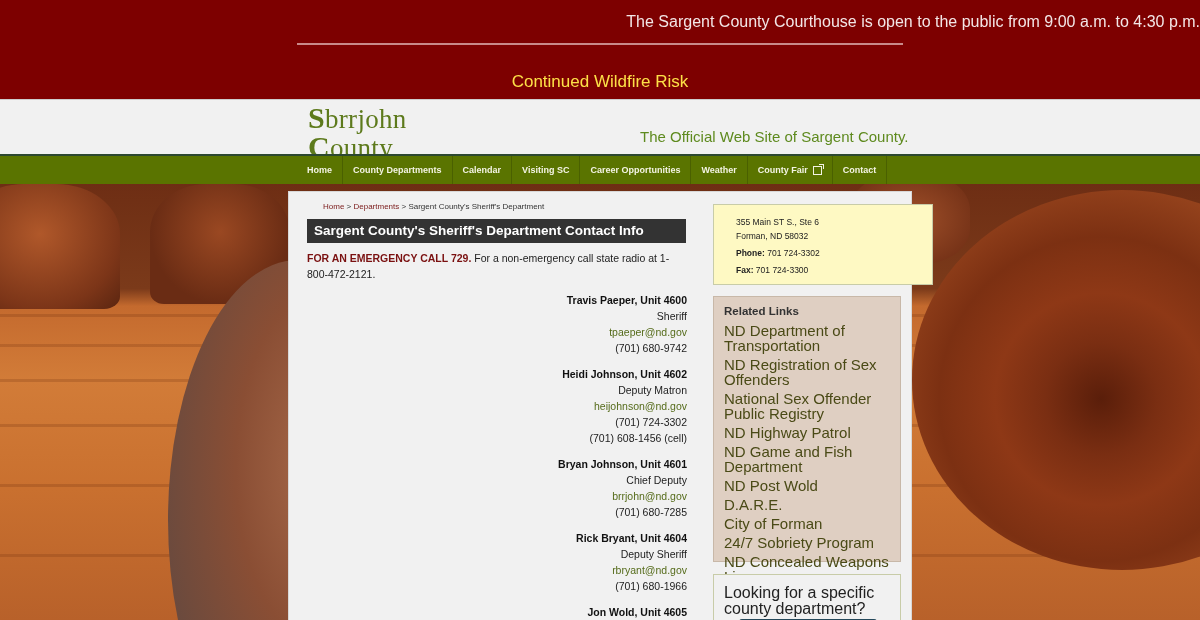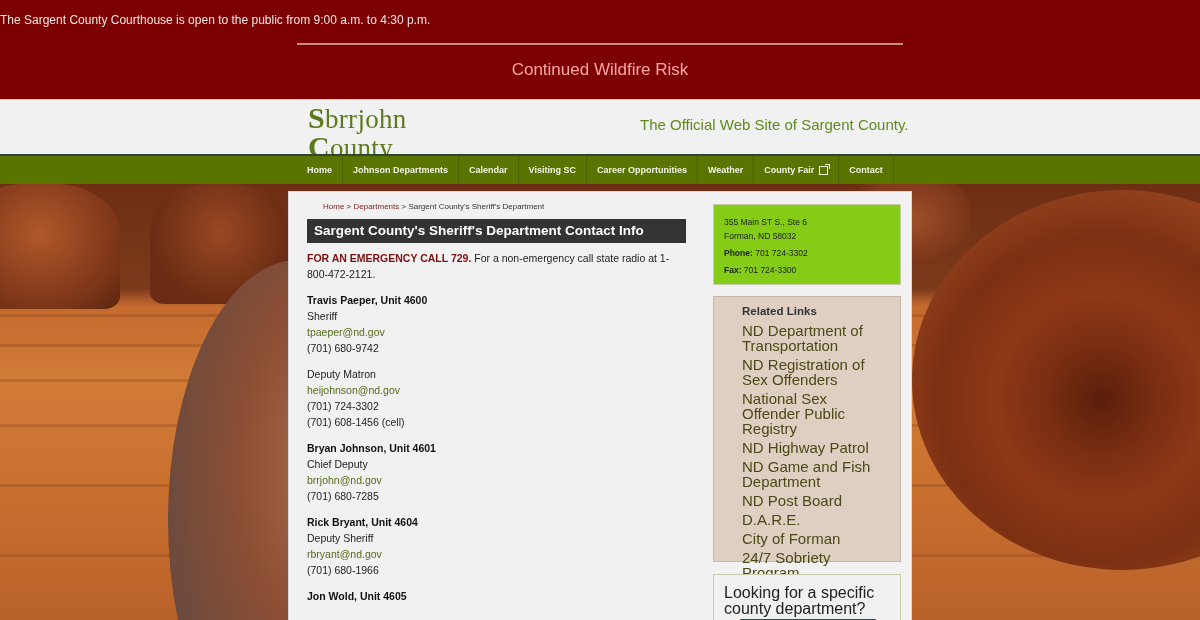--- a/index.html
+++ b/index.html
@@ -12,57 +12,57 @@
   .bg .stripe { position: absolute; left: 0; width: 1200px; height: 3px; background: rgba(120,50,15,0.25); }
   .bale { position: absolute; border-radius: 50%; }
   .bale.b1 { left: -40px; top: 0px; width: 160px; height: 125px; background: radial-gradient(ellipse at 50% 40%, #b0582a, #7c3518 70%, #5a2510); border-radius: 40% 40% 10% 10%; }
   .bale.b2 { left: 150px; top: 0px; width: 140px; height: 120px; background: radial-gradient(ellipse at 50% 40%, #9a4822, #6a2c14 70%); border-radius: 40% 40% 10% 10%; }
   .bale.b3 { left: 168px; top: 76px; width: 260px; height: 520px; background: radial-gradient(ellipse at 60% 40%, #a86a4a, #8a4e34 40%, #6a4a3e 75%, #4a3026); }
   .bale.b4 { left: 912px; top: 6px; width: 420px; height: 380px; background: radial-gradient(circle at 45% 55%, #5a1e0a 0%, #7a2e12 18%, #8e3816 34%, #7c3012 52%, #94421c 70%, #b86a3c 85%, #a06038 100%); }
   .bale.b5 { left: 850px; top: -10px; width: 120px; height: 90px; background: radial-gradient(ellipse, #a0502a, #6a2a12); border-radius: 40%; }
 
   
   .alert { position: absolute; left: 0; top: 0; width: 1200px; height: 99px; background: #7d0000; }
-  .alert .hours { position: absolute; top: 13px; width: 100%; text-align: left; color: #f3e6e6; font-size: 12px; }
+  .alert .hours { position: absolute; top: 13px; width: 100%; text-align: right; color: #f3e6e6; font-size: 16px; }
   .alert .rule { position: absolute; left: 297px; top: 43px; width: 606px; height: 2px; background: #c98a8a; }
-  .alert .risk { position: absolute; top: 60px; width: 100%; text-align: center; color: #fca5a5; font-size: 17px; }
+  .alert .risk { position: absolute; top: 72px; width: 100%; text-align: center; color: #fde047; font-size: 17px; }
 
   
   .header { position: absolute; left: 0; top: 99px; width: 1200px; height: 55px; background: #f1f1f1; border-top: 1px solid #ccc; }
   .logo { position: absolute; left: 308px; top: 4px; width: 170px; height: 46px; }
   .logo .l1 { font-family: "Liberation Serif", serif; color: #5d7a1c; font-size: 27px; letter-spacing: 0.3px; line-height: 28px; }
   .logo .l1 .cap { font-weight: bold; font-size: 30px; }
   .logo .l2 { font-family: "Liberation Serif", serif; font-style: italic; color: #5d7a1c; font-size: 16px; margin-left: 56px; margin-top: -4px; }
-  .tagline { position: absolute; left: 640px; top: 16px; color: #5e8a1e; font-size: 15px; }
+  .tagline { position: absolute; left: 640px; top: 28px; color: #5e8a1e; font-size: 15px; }
 
   
   .nav { position: absolute; left: 0; top: 154px; width: 1200px; height: 30px; background: #5a7400; border-top: 2px solid #2c4830; }
   .nav ul { list-style: none; position: absolute; left: 297px; top: 0; display: flex; height: 28px; }
   .nav li { height: 28px; line-height: 28px; padding: 0 10px; color: #f4f4e4; font-size: 9px; font-weight: bold; border-right: 1px solid #4a6000; display: flex; align-items: center; gap: 3px; }
   .nav li .ext { display: inline-block; width: 9px; height: 9px; border: 1px solid #f4f4e4; position: relative; margin-left: 2px; }
   .nav li .ext::after { content: ""; position: absolute; right: -3px; top: -3px; width: 4px; height: 4px; border-top: 1px solid #f4f4e4; border-right: 1px solid #f4f4e4; }
 
   
   .card { position: absolute; left: 288px; top: 191px; width: 624px; height: 440px; background: #f1f1f1; border: 1px solid #d8d8d8; }
   .crumbs { position: absolute; left: 18px; top: 10px; font-size: 8px; color: #333; padding-left: 16px; }
   .crumbs a { color: #7a1a1a; text-decoration: none; }
   .title-bar { position: absolute; left: 18px; top: 27px; width: 379px; height: 24px; background: #333; color: #fff; font-weight: bold; font-size: 13.5px; line-height: 24px; padding-left: 7px; }
   .emergency { position: absolute; left: 18px; top: 58px; width: 380px; font-size: 10.5px; line-height: 16px; color: #222; }
   .emergency b { color: #7a1010; }
   .contacts { position: absolute; left: 18px; top: 100px; width: 380px; }
-  .contact { margin-bottom: 10px; }
+  .contact { margin-bottom: 10px; text-align: right; }
   .contact div { font-size: 10.5px; line-height: 16px; }
   .contact .name { font-weight: bold; color: #111; }
   .contact .email { color: #556b1a; }
 
   
-  .addr { position: absolute; left: 424px; top: 12px; width: 188px; height: 81px; border: 1px solid #c8cca8; background: #84cc16; padding: 10px 10px; }
+  .addr { position: absolute; left: 424px; top: 12px; width: 220px; height: 81px; border: 1px solid #c8cca8; background: #fef9c3; padding: 10px 22px; }
   .addr div { font-size: 8.5px; line-height: 14px; color: #222; }
   .addr .gap { margin-top: 3px; }
-  .links { position: absolute; left: 424px; top: 104px; width: 188px; height: 266px; background: #dfcfc2; border: 1px solid #c8b8a8; padding: 8px 28px; }
+  .links { position: absolute; left: 424px; top: 104px; width: 188px; height: 266px; background: #dfcfc2; border: 1px solid #c8b8a8; padding: 8px 10px; }
   .links h3 { font-size: 11.5px; color: #333; margin-bottom: 6px; }
   .links a { display: block; font-size: 15px; line-height: 15px; color: #4a4a16; text-decoration: none; margin-bottom: 4px; }
   .lookup { position: absolute; left: 424px; top: 382px; width: 188px; height: 80px; border: 1px solid #c8cca8; background: #f1f1f1; padding: 10px 10px; }
   .lookup p { font-size: 16px; line-height: 16px; color: #222; }
   .lookup .btn { position: absolute; left: 25px; top: 44px; width: 138px; height: 20px; background: #24485a; border-radius: 3px; }
 </style>
 </head>
 <body>
 
 <div class="bg">
@@ -92,21 +92,21 @@
   </div>
   <div class="tagline">The Official Web Site of Sargent County.</div>
 </div>
 
 <div class="nav">
   <ul>
     <li>
         <span>Home</span>
       </li>
     <li>
-        <span>Johnson Departments</span>
+        <span>County Departments</span>
       </li>
     <li>
         <span>Calendar</span>
       </li>
     <li>
         <span>Visiting SC</span>
       </li>
     <li>
         <span>Career Opportunities</span>
       </li>
@@ -137,20 +137,21 @@
   <div class="emergency"><b>FOR AN EMERGENCY CALL 729.</b><span> For a non-emergency call state radio at 1-800-472-2121.</span></div>
 
   <div class="contacts">
     <div class="contact">
       <div class="name">Travis Paeper, Unit 4600</div>
       <div>Sheriff</div>
       <div class="email">tpaeper@nd.gov</div>
       <div>(701) 680-9742</div>
     </div>
     <div class="contact">
+      <div class="name">Heidi Johnson, Unit 4602</div>
       <div>Deputy Matron</div>
       <div class="email">heijohnson@nd.gov</div>
       <div>(701) 724-3302</div>
       <div>(701) 608-1456 (cell)</div>
     </div>
     <div class="contact">
       <div class="name">Bryan Johnson, Unit 4601</div>
       <div>Chief Deputy</div>
       <div class="email">brrjohn@nd.gov</div>
       <div>(701) 680-7285</div>
@@ -173,21 +174,21 @@
     <div class="gap"><b>Fax:</b><span> 701 724-3300</span></div>
   </div>
 
   <div class="links">
     <h3>Related Links</h3>
     <a href="#">ND Department of Transportation</a>
     <a href="#">ND Registration of Sex Offenders</a>
     <a href="#">National Sex Offender Public Registry</a>
     <a href="#">ND Highway Patrol</a>
     <a href="#">ND Game and Fish Department</a>
-    <a href="#">ND Post Board</a>
+    <a href="#">ND Post Wold</a>
     <a href="#">D.A.R.E.</a>
     <a href="#">City of Forman</a>
     <a href="#">24/7 Sobriety Program</a>
     <a href="#">ND Concealed Weapons Licenses</a>
     <a href="#">GIS Map Link</a>
   </div>
 
   <div class="lookup">
     <p>Looking for a specific county department?</p>
     <div class="btn"></div>

